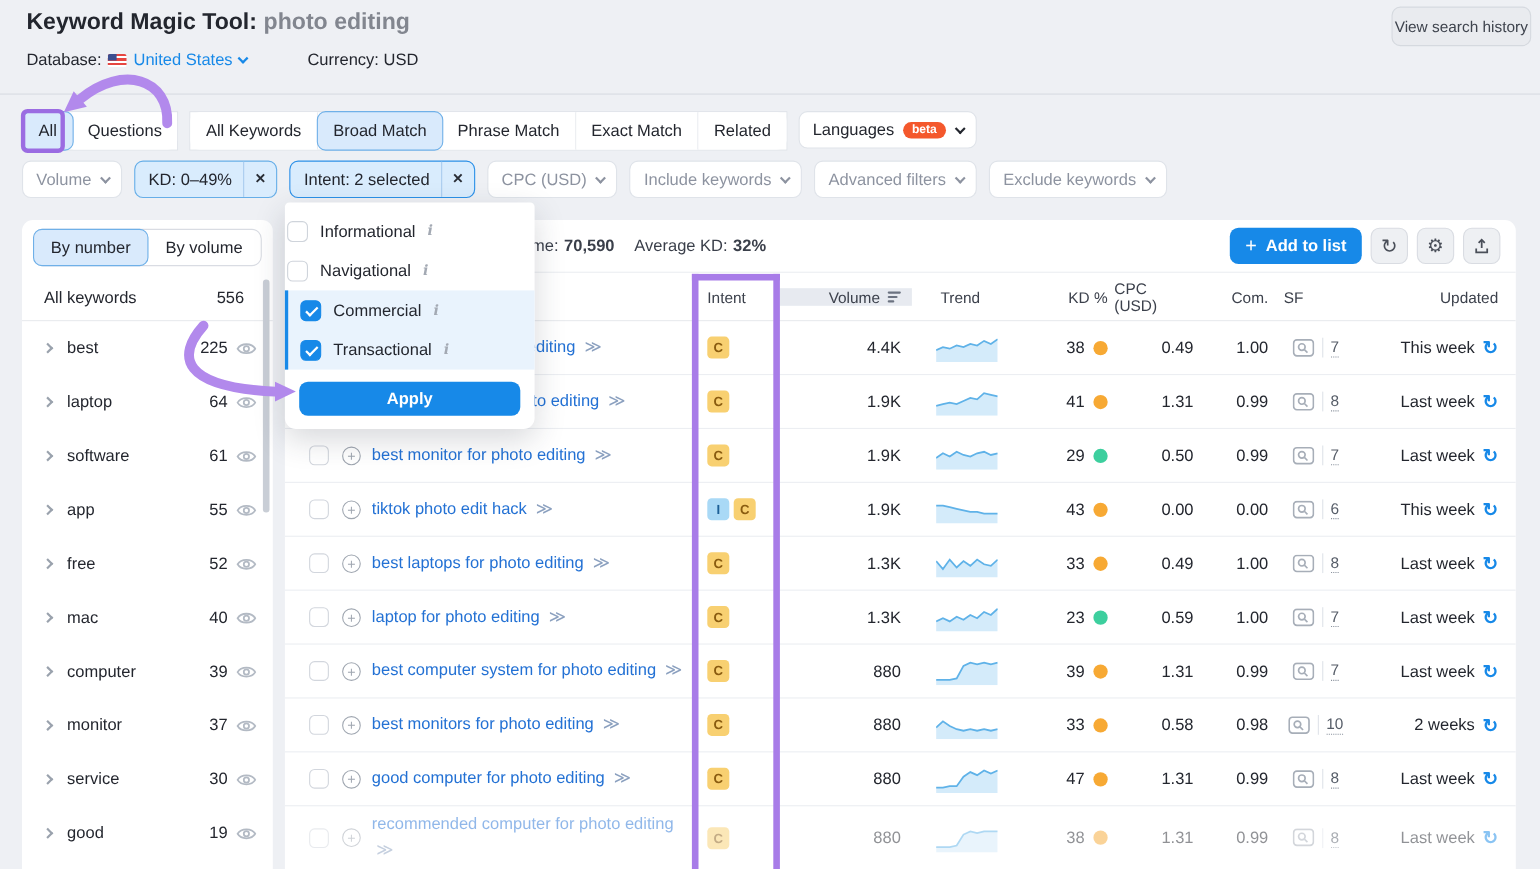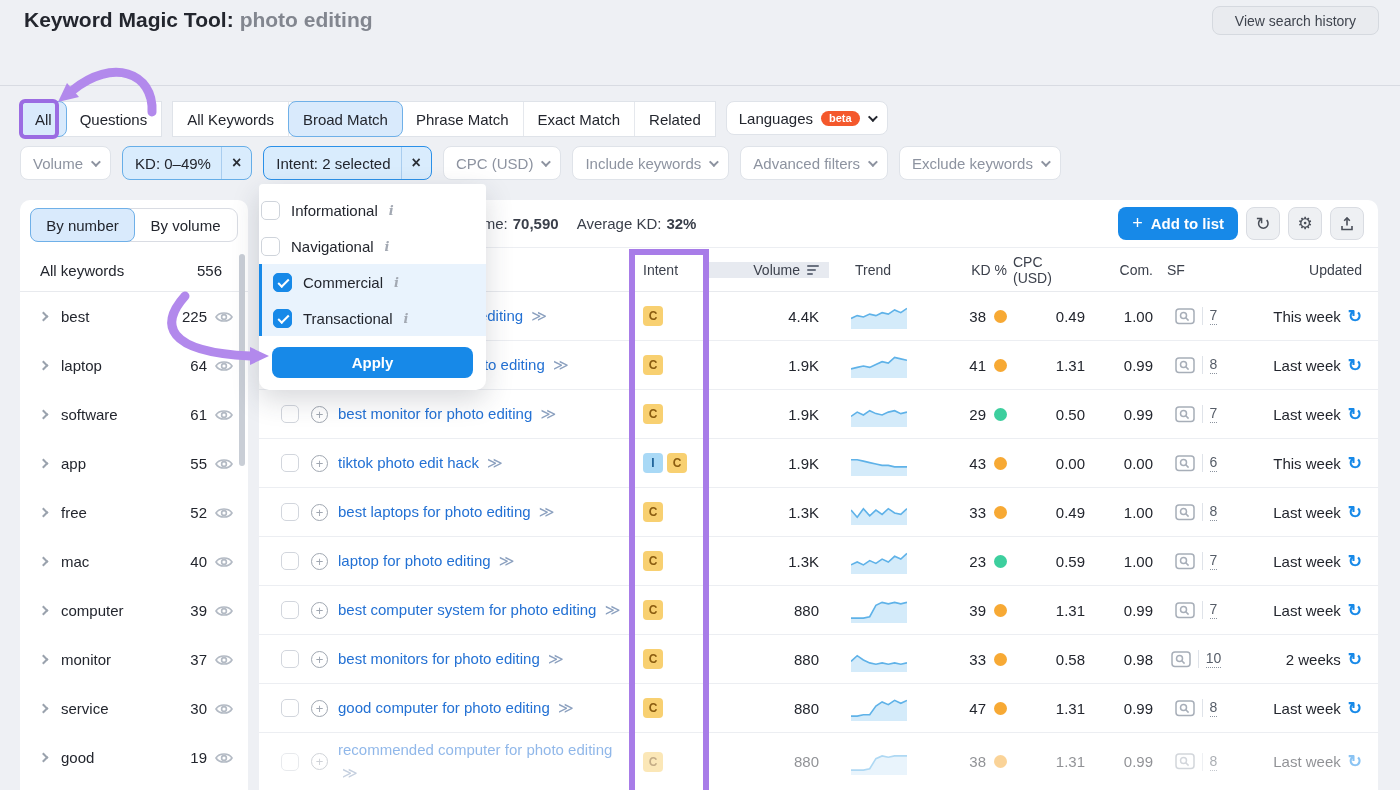--- a/index.html
+++ b/index.html
@@ -4,21 +4,21 @@
 <style>
   *{margin:0;padding:0;box-sizing:border-box;}
   html,body{background:#dfe2e8;}
   .page{position:relative;width:1400px;height:790px;background:#eef0f4;overflow:hidden;
         font-family:"Liberation Sans",sans-serif;color:#23262e;}
 
   
   .topbar{position:absolute;top:0;left:0;right:0;height:86px;border-bottom:1px solid #d8dbe2;}
   .title-row{position:absolute;top:8px;left:24px;font-size:21px;font-weight:bold;}
   .title-query{color:#82868f;margin-left:6px;}
-  .btn-history{position:absolute;top:6px;right:21px;height:29px;padding:0 22px;background:#e9ebef;
+  .btn-history{position:absolute;top:6px;right:8px;height:36px;padding:0 2px;background:#e9ebef;
     border:1px solid #d5d9df;border-radius:8px;font-size:14px;color:#3f444e;display:flex;align-items:center;cursor:pointer;}
   .db-row{position:absolute;top:46px;left:24px;display:flex;align-items:center;font-size:15px;gap:6px;}
   .flag{width:17px;height:12px;border-radius:2px;display:inline-block;position:relative;overflow:hidden;
     background:repeating-linear-gradient(#e64540 0 2px,#fff 2px 4px);}
   .flag::after{content:"";position:absolute;left:0;top:0;width:8px;height:6px;background:#3c4e8f;}
   .db-link{color:#1789e8;display:flex;align-items:center;gap:5px;cursor:pointer;}
   .currency{margin-left:50px;color:#23262e;}
   .chev{display:inline-block;width:7px;height:7px;border-right:2px solid currentColor;border-bottom:2px solid currentColor;
     transform:rotate(45deg) translateY(-2px);}
   .chev.gray{color:#8d93a0;}
@@ -131,20 +131,29 @@
 </head>
 <body>
 
 <div class="page">
 
   <div class="topbar">
     <div class="title-row">
       <span>Keyword Magic Tool:</span><span class="title-query">photo editing</span>
     </div>
     <button class="btn-history">View search history</button>
+    <div class="db-row">
+      <span>Database:</span>
+      <span class="flag"></span>
+      <span class="db-link">
+        <span>United States</span>
+        <span class="chev"></span>
+      </span>
+      <span class="currency">Currency: USD</span>
+    </div>
   </div>
 
   <div class="tabs-row">
     <div class="seg-card">
       <div class="seg sel">All</div>
       <div class="seg">Questions</div>
     </div>
     <div class="seg-card">
       <div class="seg">All Keywords</div>
       <div class="seg sel">Broad Match</div>

